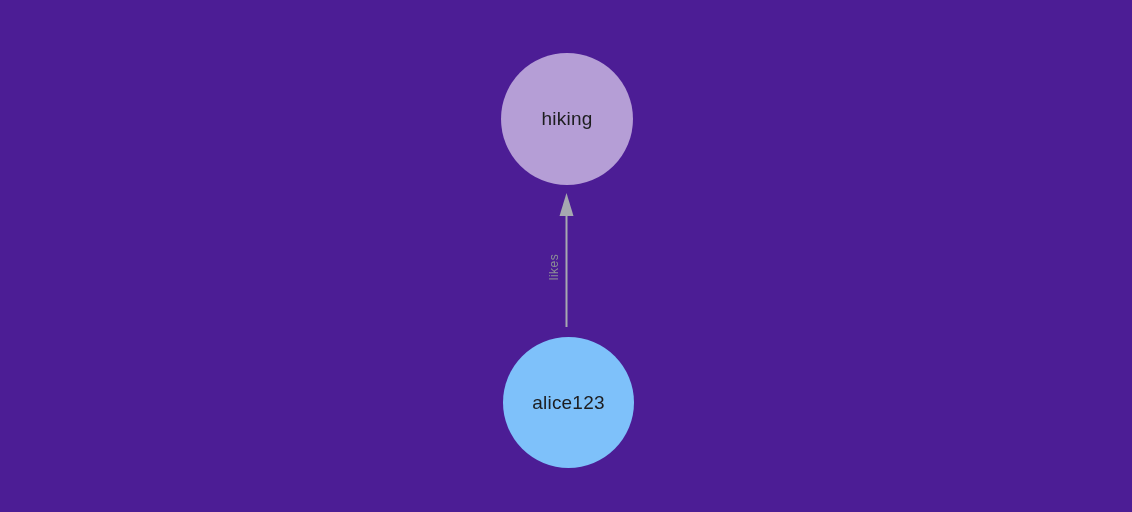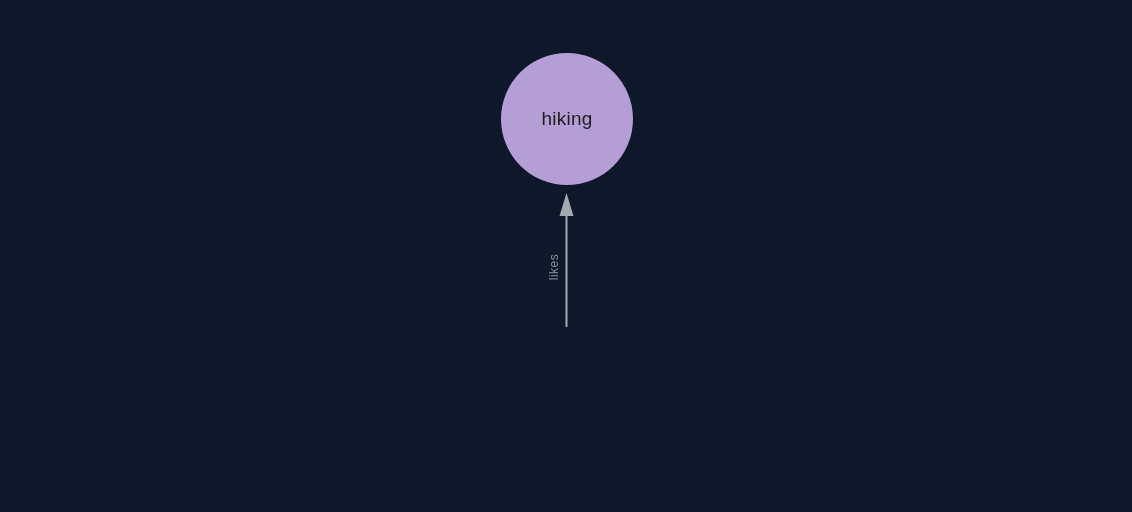--- a/index.html
+++ b/index.html
@@ -61,27 +61,30 @@
     font-size: 12px;
     letter-spacing: 0.5px;
     color: #8d9096;
     white-space: nowrap;
     user-select: none;
   }
 </style>
 </head>
 <body style="background-color: rgb(245, 245, 246);">
 
-<div class="graph-canvas" style="background-color: #0f172a;">
+<div class="graph-canvas" style="background-color: #4c1d95;">
 
   <svg class="edge-svg" viewBox="0 0 1132 512" xmlns="http://www.w3.org/2000/svg">
     <line x1="566.5" y1="327" x2="566.5" y2="211" stroke-width="2" stroke="#a6a9b0"></line>
     <polygon points="566.5,193 559.5,216 573.5,216" fill="#a6a9b0"></polygon>
   </svg>
 
   <div class="edge-label" style="color: rgb(141, 144, 150);">likes</div>
 
   <div class="node node-hiking" style="background-color: rgb(181, 158, 214);">
     <span class="node-label" style="color: rgb(29, 29, 31);">hiking</span>
   </div>
 
+  <div class="node node-alice" style="background-color: rgb(126, 193, 250);">
+    <span class="node-label" style="color: rgb(29, 29, 31);">alice123</span>
+  </div>
 
 </div>
 
 </body></html>

